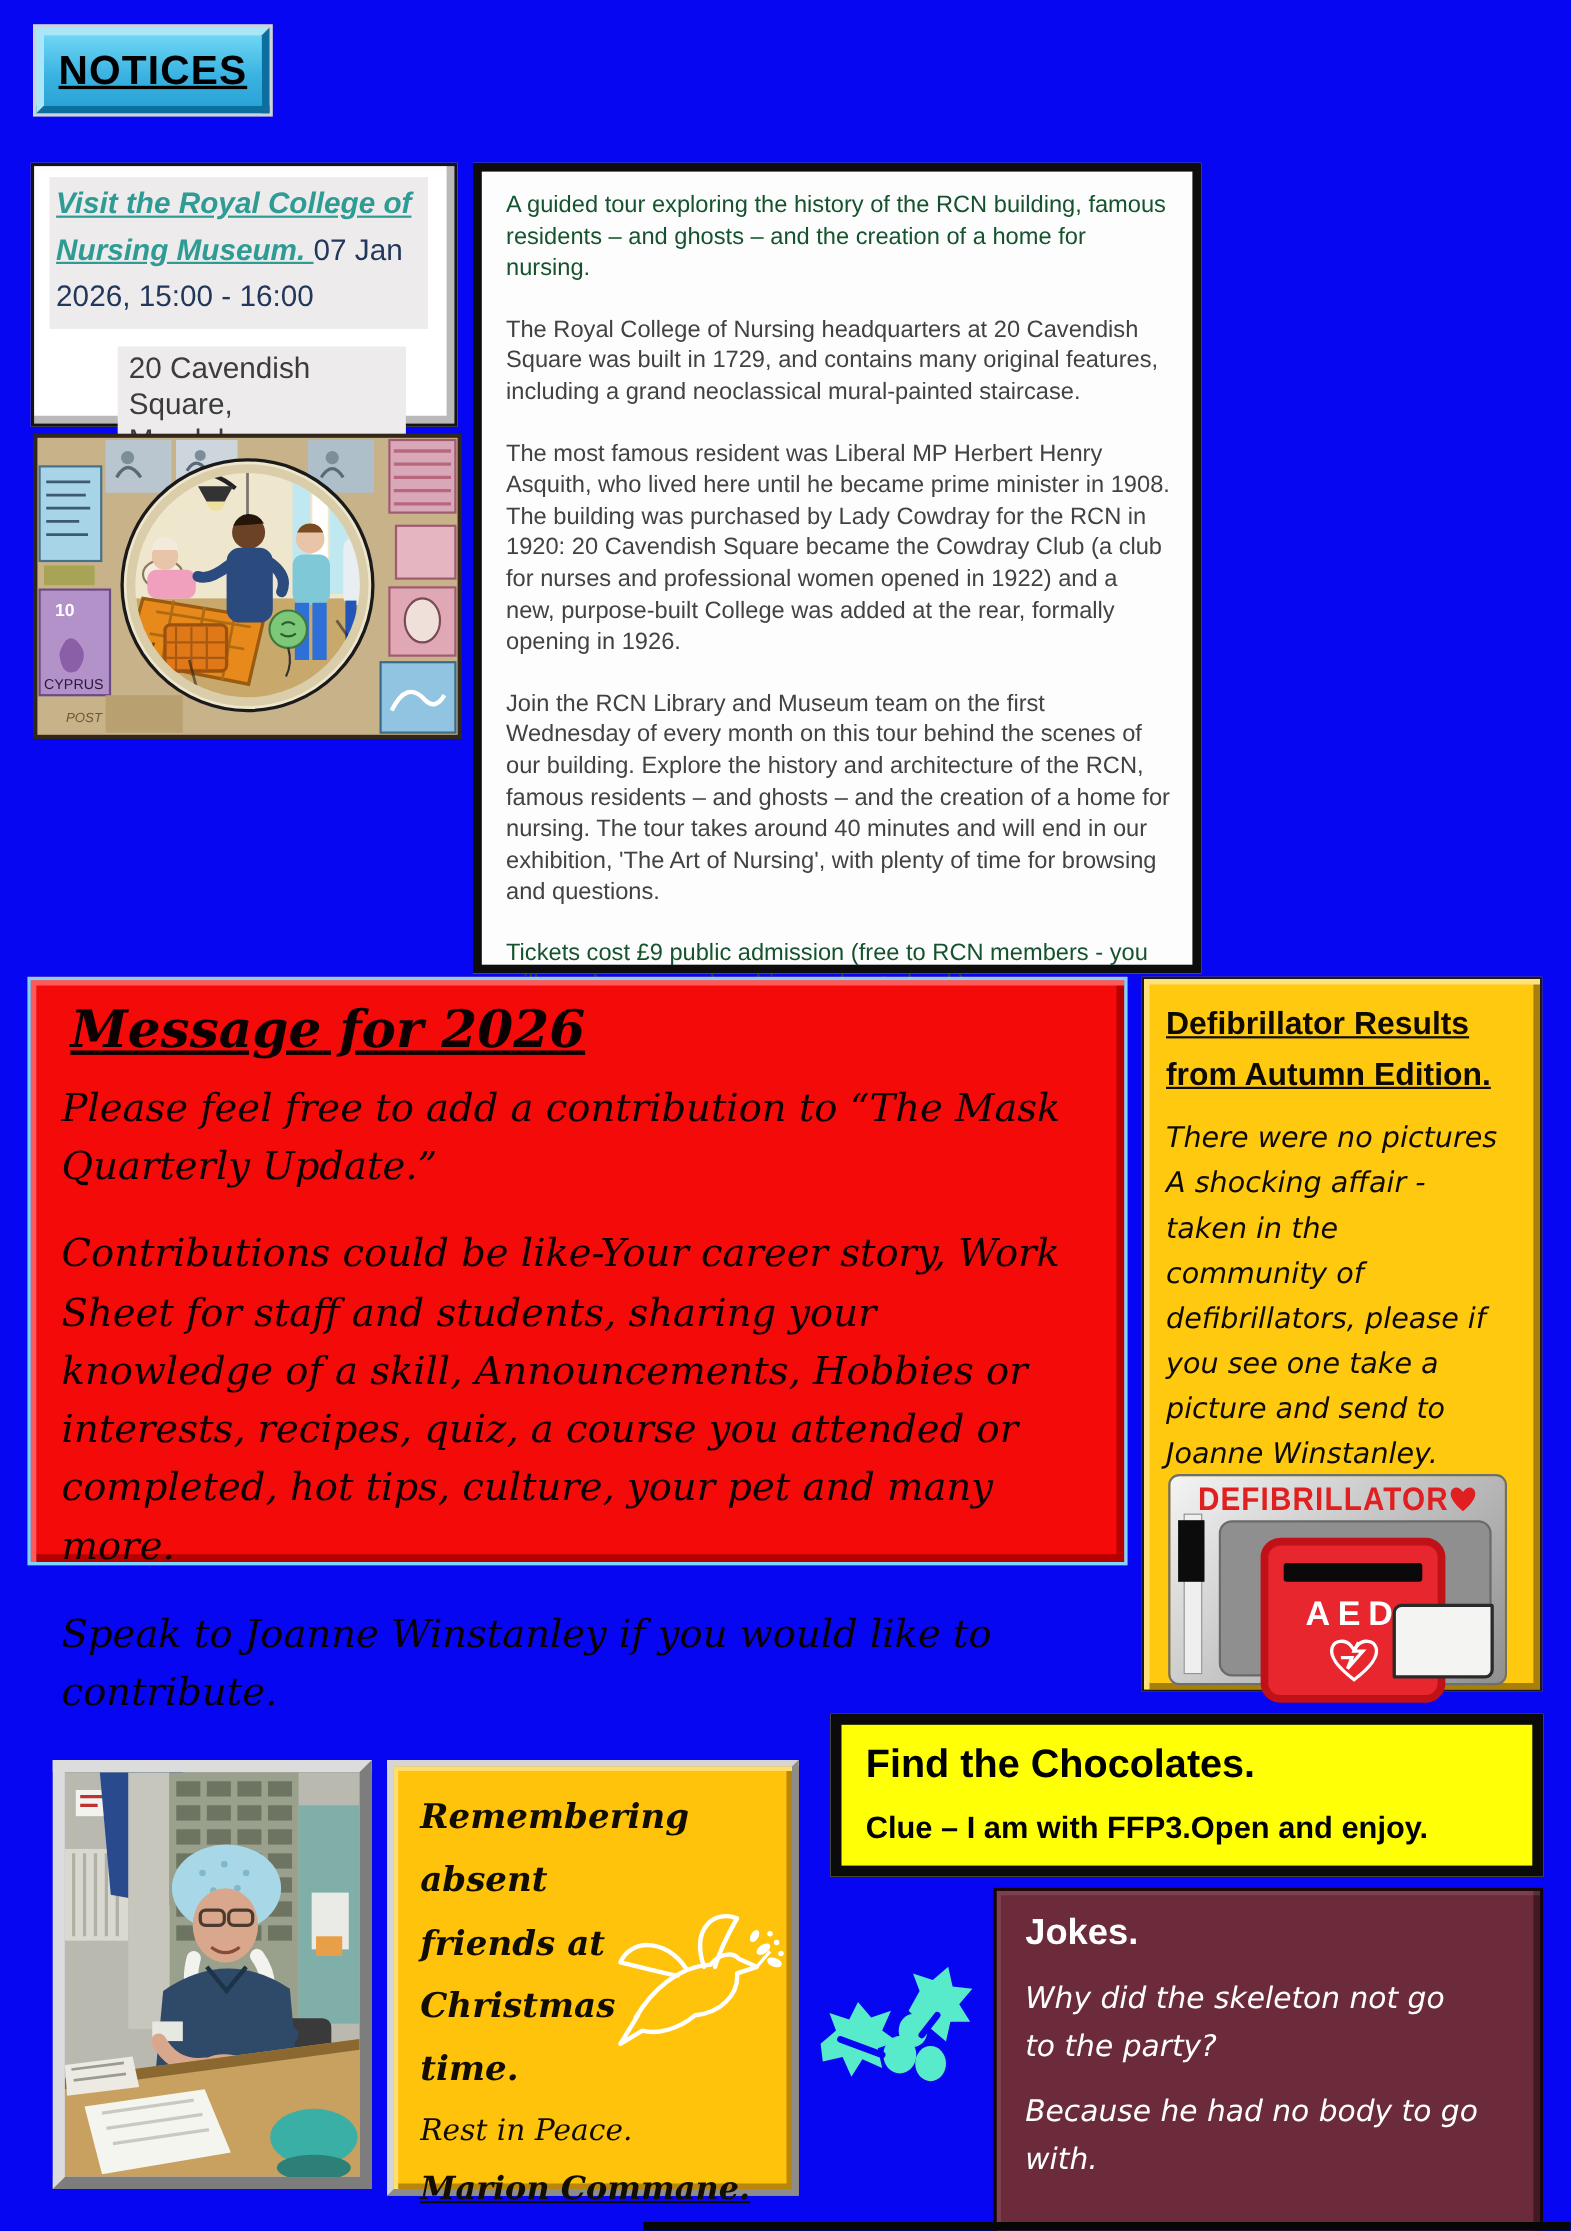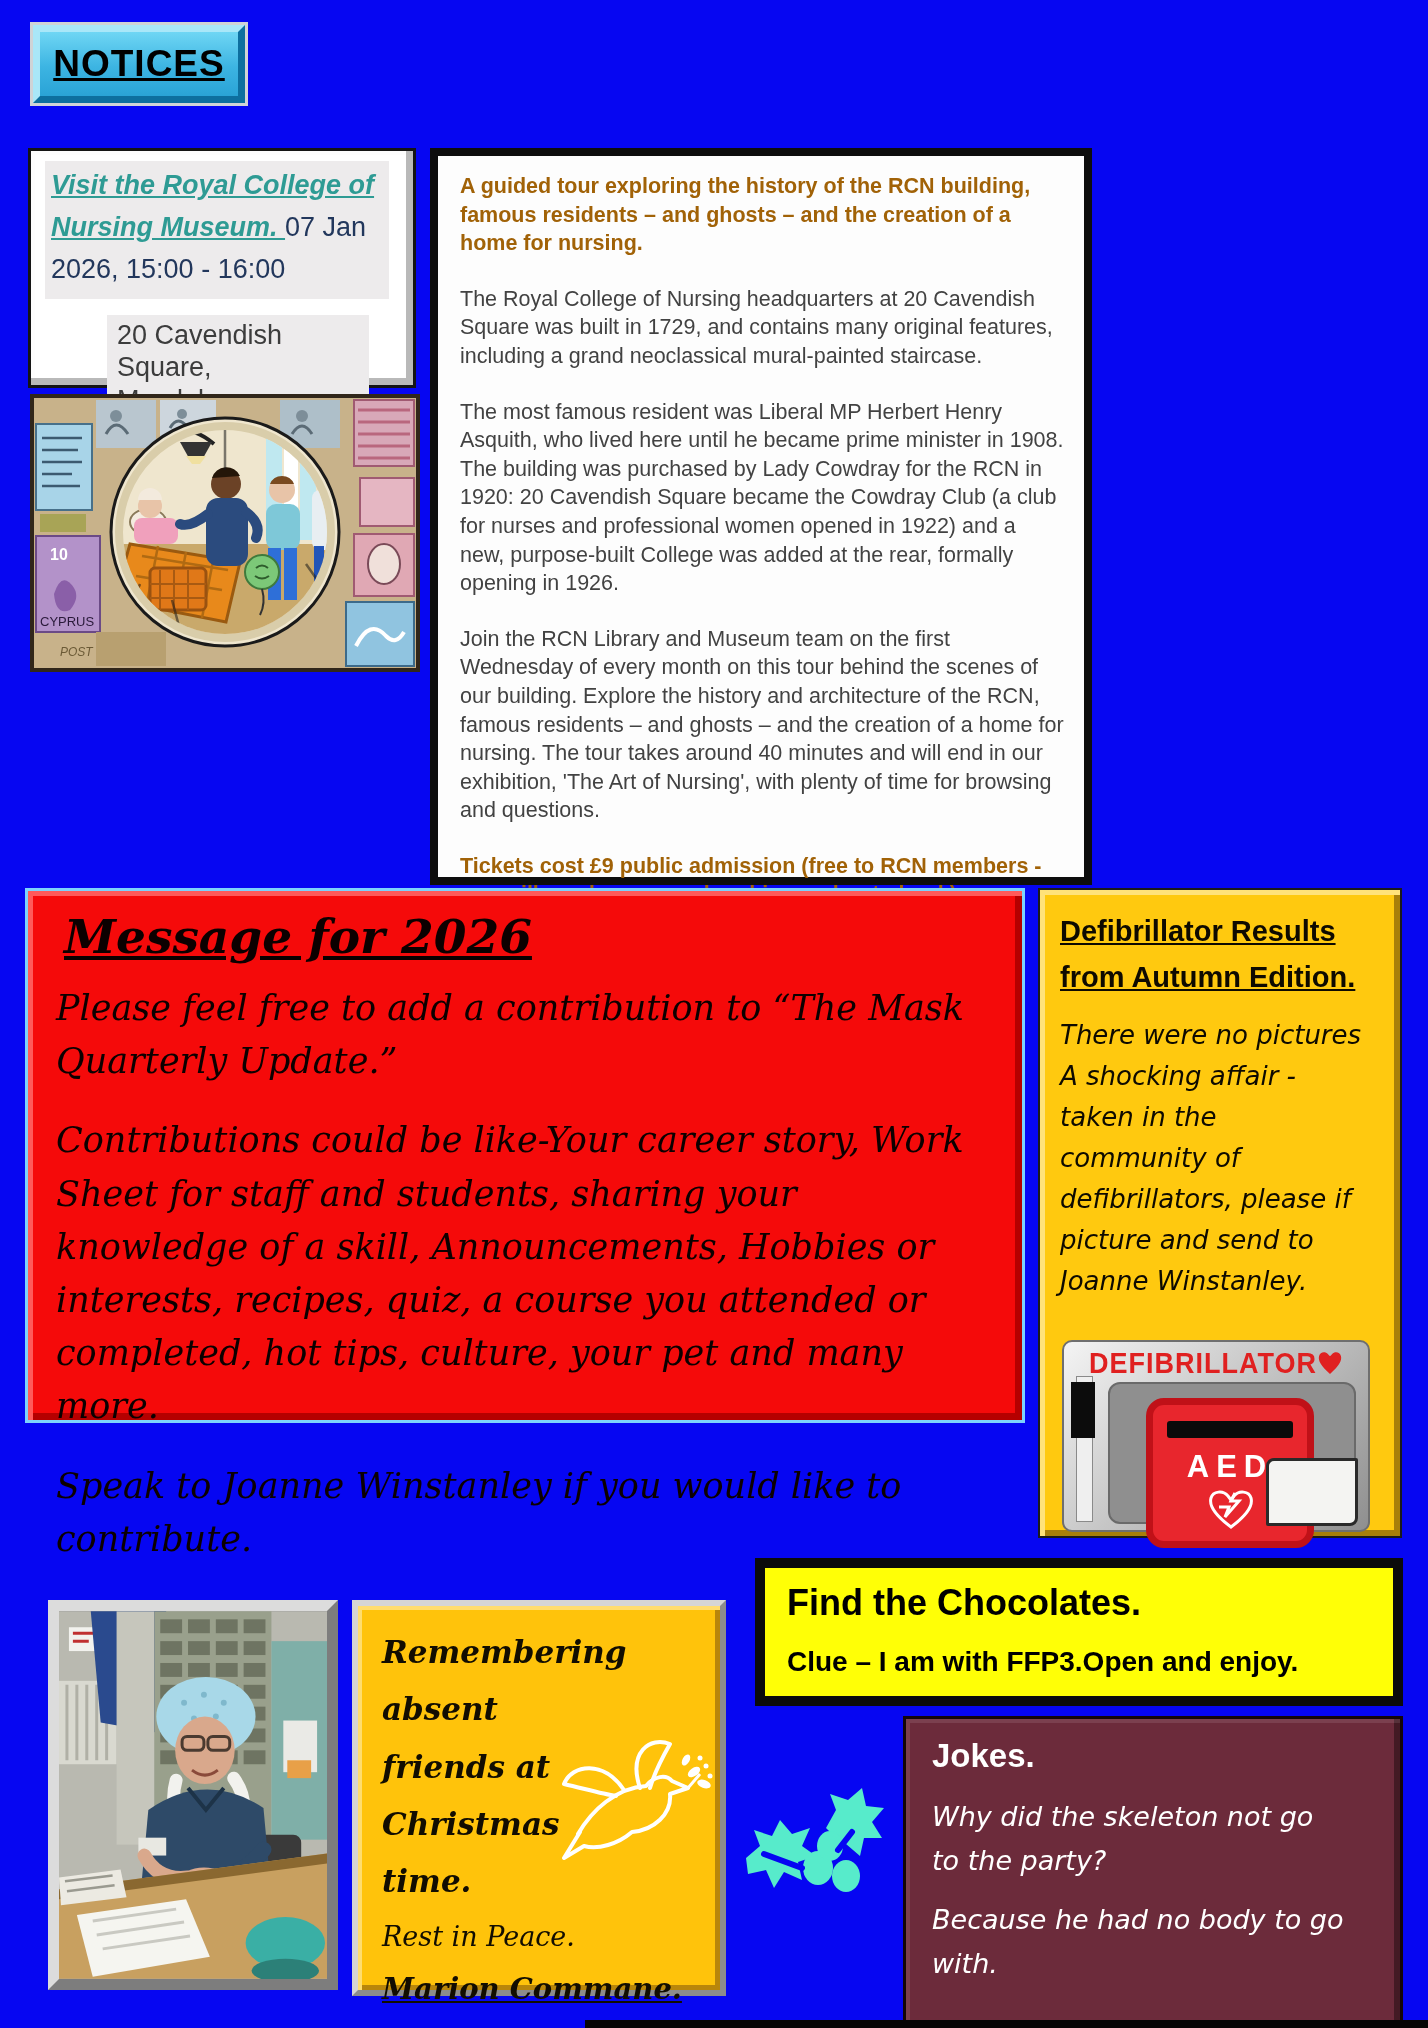--- a/index.html
+++ b/index.html
@@ -27,21 +27,21 @@
     color:#3c3c3c;font-size:27px;line-height:1.22;width:262px;box-sizing:border-box;}
 
   
   .stained{left:30px;top:394px;width:442px;height:278px;}
 
   
   .tour-panel{left:430px;top:148px;width:662px;height:737px;background:#fdfdfd;
     border:8px solid #0d0d0d;box-sizing:border-box;padding:16px 20px 0 22px;
     color:#424242;font-size:21.5px;line-height:1.33;}
   .tour-panel p{margin:0 0 27px 0;}
-  .tour-bold{font-weight:bold;color:#a16207;}
+  .tour-bold{font-weight:normal;color:#14532d;}
 
   
   .msg-panel{left:25px;top:888px;width:1000px;height:535px;background:#f50a0a;
     border:3px solid #7dd3fc;box-sizing:border-box;padding:10px 30px 0 28px;
     box-shadow:inset 5px 5px 0 #ff5a5a, inset -7px -7px 0 #b50000;color:#0c0000;}
   .script{font-family:"DejaVu Serif",serif;font-style:italic;}
   .msg-heading{font-size:47px;font-weight:bold;text-decoration:underline;margin:8px 0 18px 8px;}
   .msg-panel p.body{font-size:35px;line-height:1.52;margin:0 0 26px 0;}
 
   
@@ -219,20 +219,21 @@
 </div>
 
 <div class="abs defib-panel">
   <div class="defib-heading">Defibrillator Results from Autumn Edition.</div>
   <div class="hand">
     <div class="defib-line">There were no pictures</div>
     <div class="defib-line">A shocking affair -</div>
     <div class="defib-line">taken in the</div>
     <div class="defib-line">community of</div>
     <div class="defib-line">defibrillators, please if</div>
+    <div class="defib-line">you see one take a</div>
     <div class="defib-line">picture and send to</div>
     <div class="defib-line">Joanne Winstanley.</div>
   </div>
   <div class="aed-box">
     <div class="aed-sign"><span>DEFIBRILLATOR</span><svg width="26" height="24" viewBox="0 0 26 24" style="vertical-align:-3px">
           <path d="M13 22 C4 15 1 10 2 6 C3 2 8 1 11 4 L13 6 L15 4 C18 1 23 2 24 6 C25 10 22 15 13 22Z" fill="#e02020"></path>
         </svg></div>
     <div class="aed-hinge"></div>
     <div class="aed-handle"></div>
     <div class="aed-panel">

